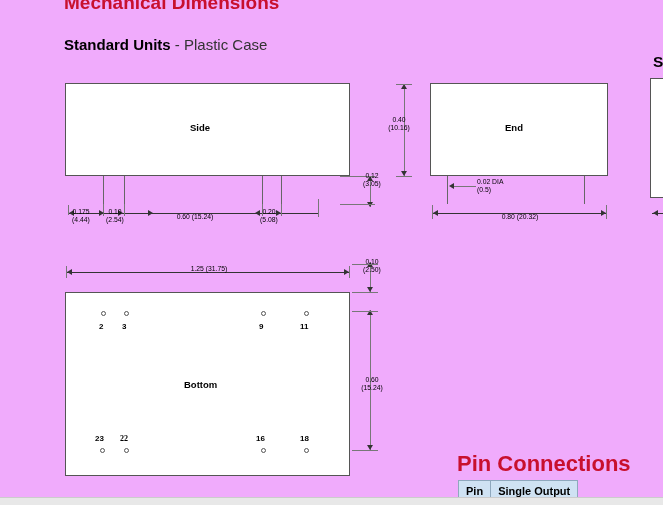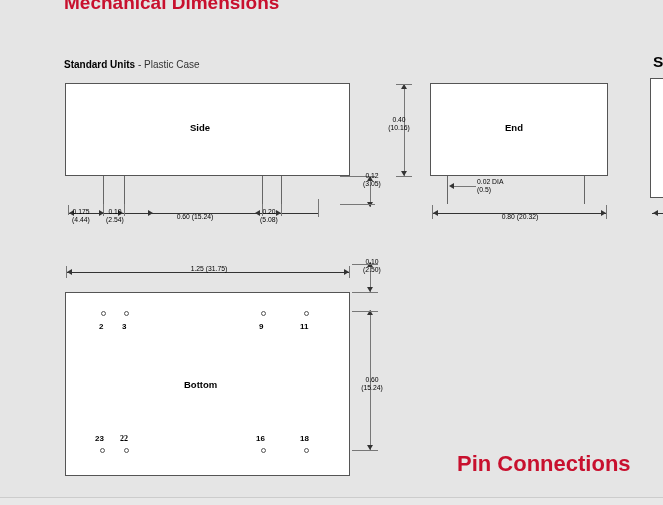--- a/index.html
+++ b/index.html
@@ -12,36 +12,36 @@
     height: 505px;
     position: relative;
     font-family: "Liberation Sans", sans-serif;
     overflow: hidden;
   }
   .page {
     position: absolute;
     left: 0; top: 0;
     width: 663px;
     height: 505px;
-    background: #e5e5e5;
+    background: #f0abfc;
   }
   .title-main {
     position: absolute;
     left: 64px;
     top: -8px;
     font-size: 19px;
     font-weight: bold;
     color: #c8102e;
     letter-spacing: 0px;
   }
   .section-head {
     position: absolute;
     left: 64px;
-    top: 59px;
-    font-size: 10px;
+    top: 36px;
+    font-size: 15px;
     color: #000;
   }
   .section-head b { font-weight: bold; }
   .section-head span.sub { font-weight: normal; color: #333; }
 
   .title-right {
     position: absolute;
     left: 653px;
     top: 53px;
     font-size: 15.5px;
@@ -277,15 +277,23 @@
   <div class="padnum" style="left:95px; top:434px;">23</div>
   <div class="padcircle" style="left:100px; top:448px;"></div>
   <div class="padnum" style="left:120px; top:434px;font-family:Liberation Serif, serif;">22</div>
   <div class="padcircle" style="left:124px; top:448px;"></div>
   <div class="padnum" style="left:256px; top:434px;text-align:center;">16</div>
   <div class="padcircle" style="left:261px; top:448px;"></div>
   <div class="padnum" style="left:300px; top:434px;">18</div>
   <div class="padcircle" style="left:304px; top:448px;"></div>
 
   <div class="pinconn-title">Pin Connections</div>
+  <table class="tbl">
+    <tbody>
+        <tr>
+      <th>Pin</th>
+      <th>Single Output</th>
+    </tr>
+  </tbody>
+    </table>
 
   <div class="bottombar"></div>
 </div>
 
 </body></html>

